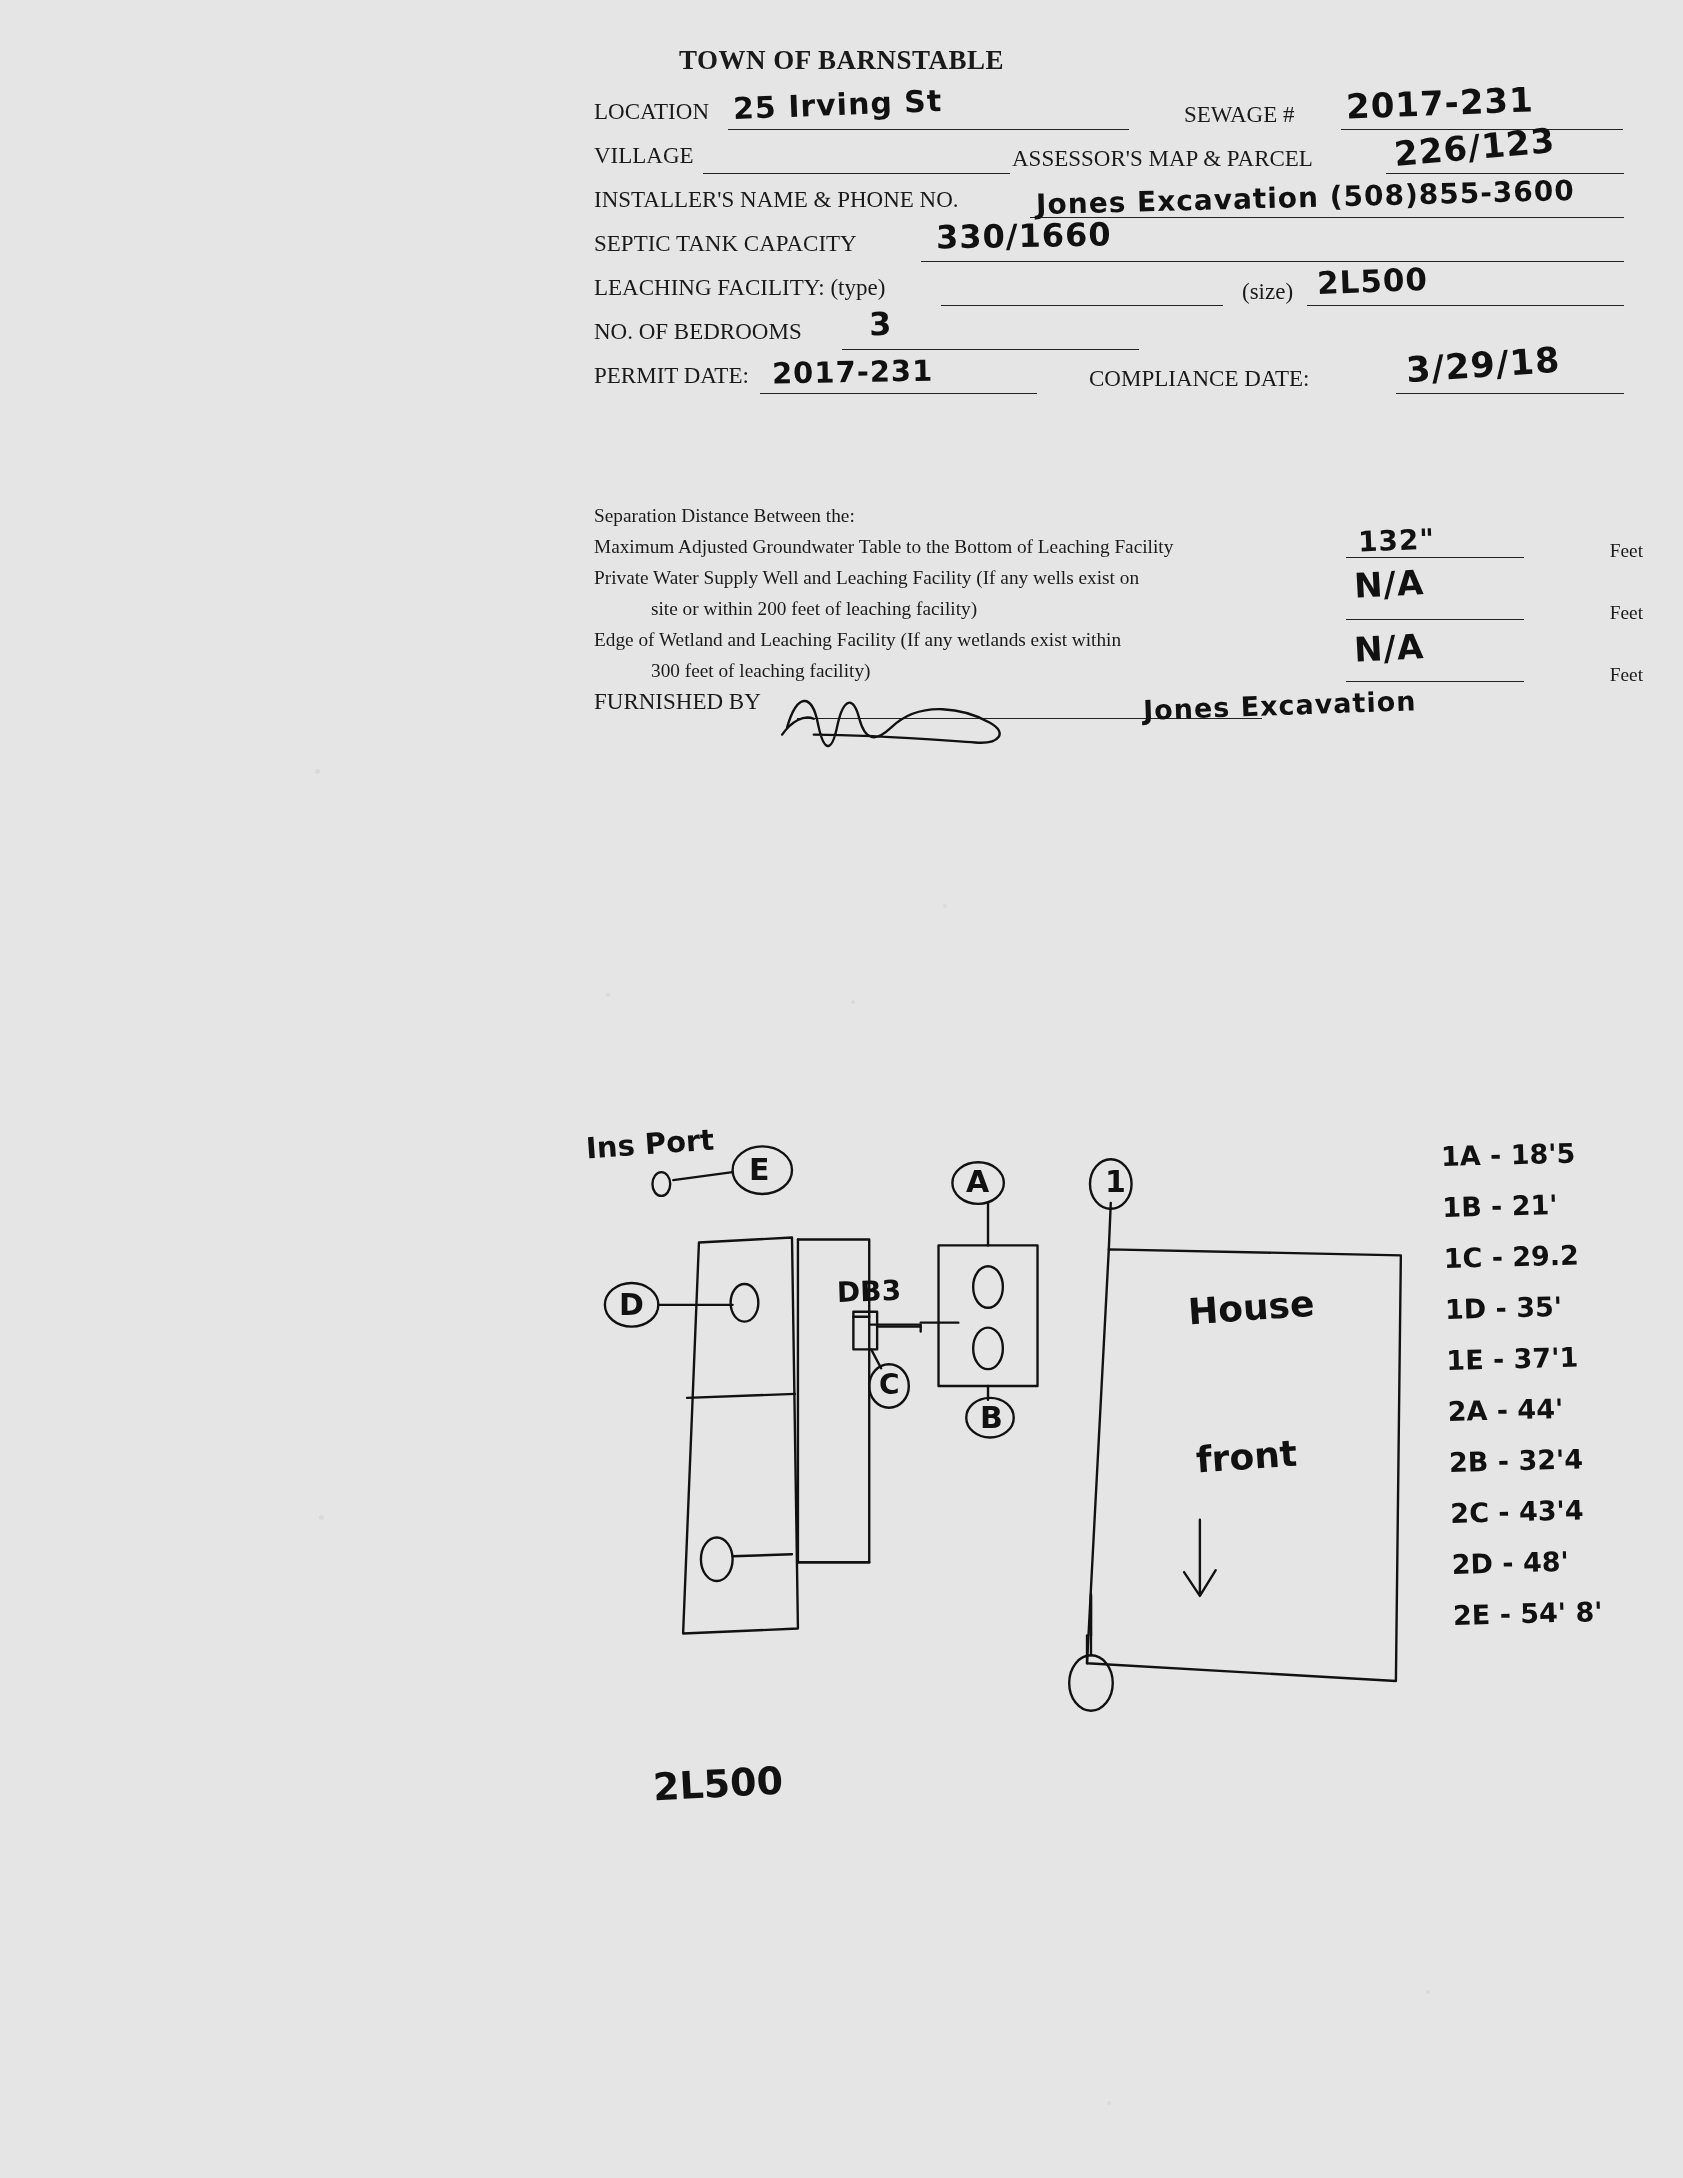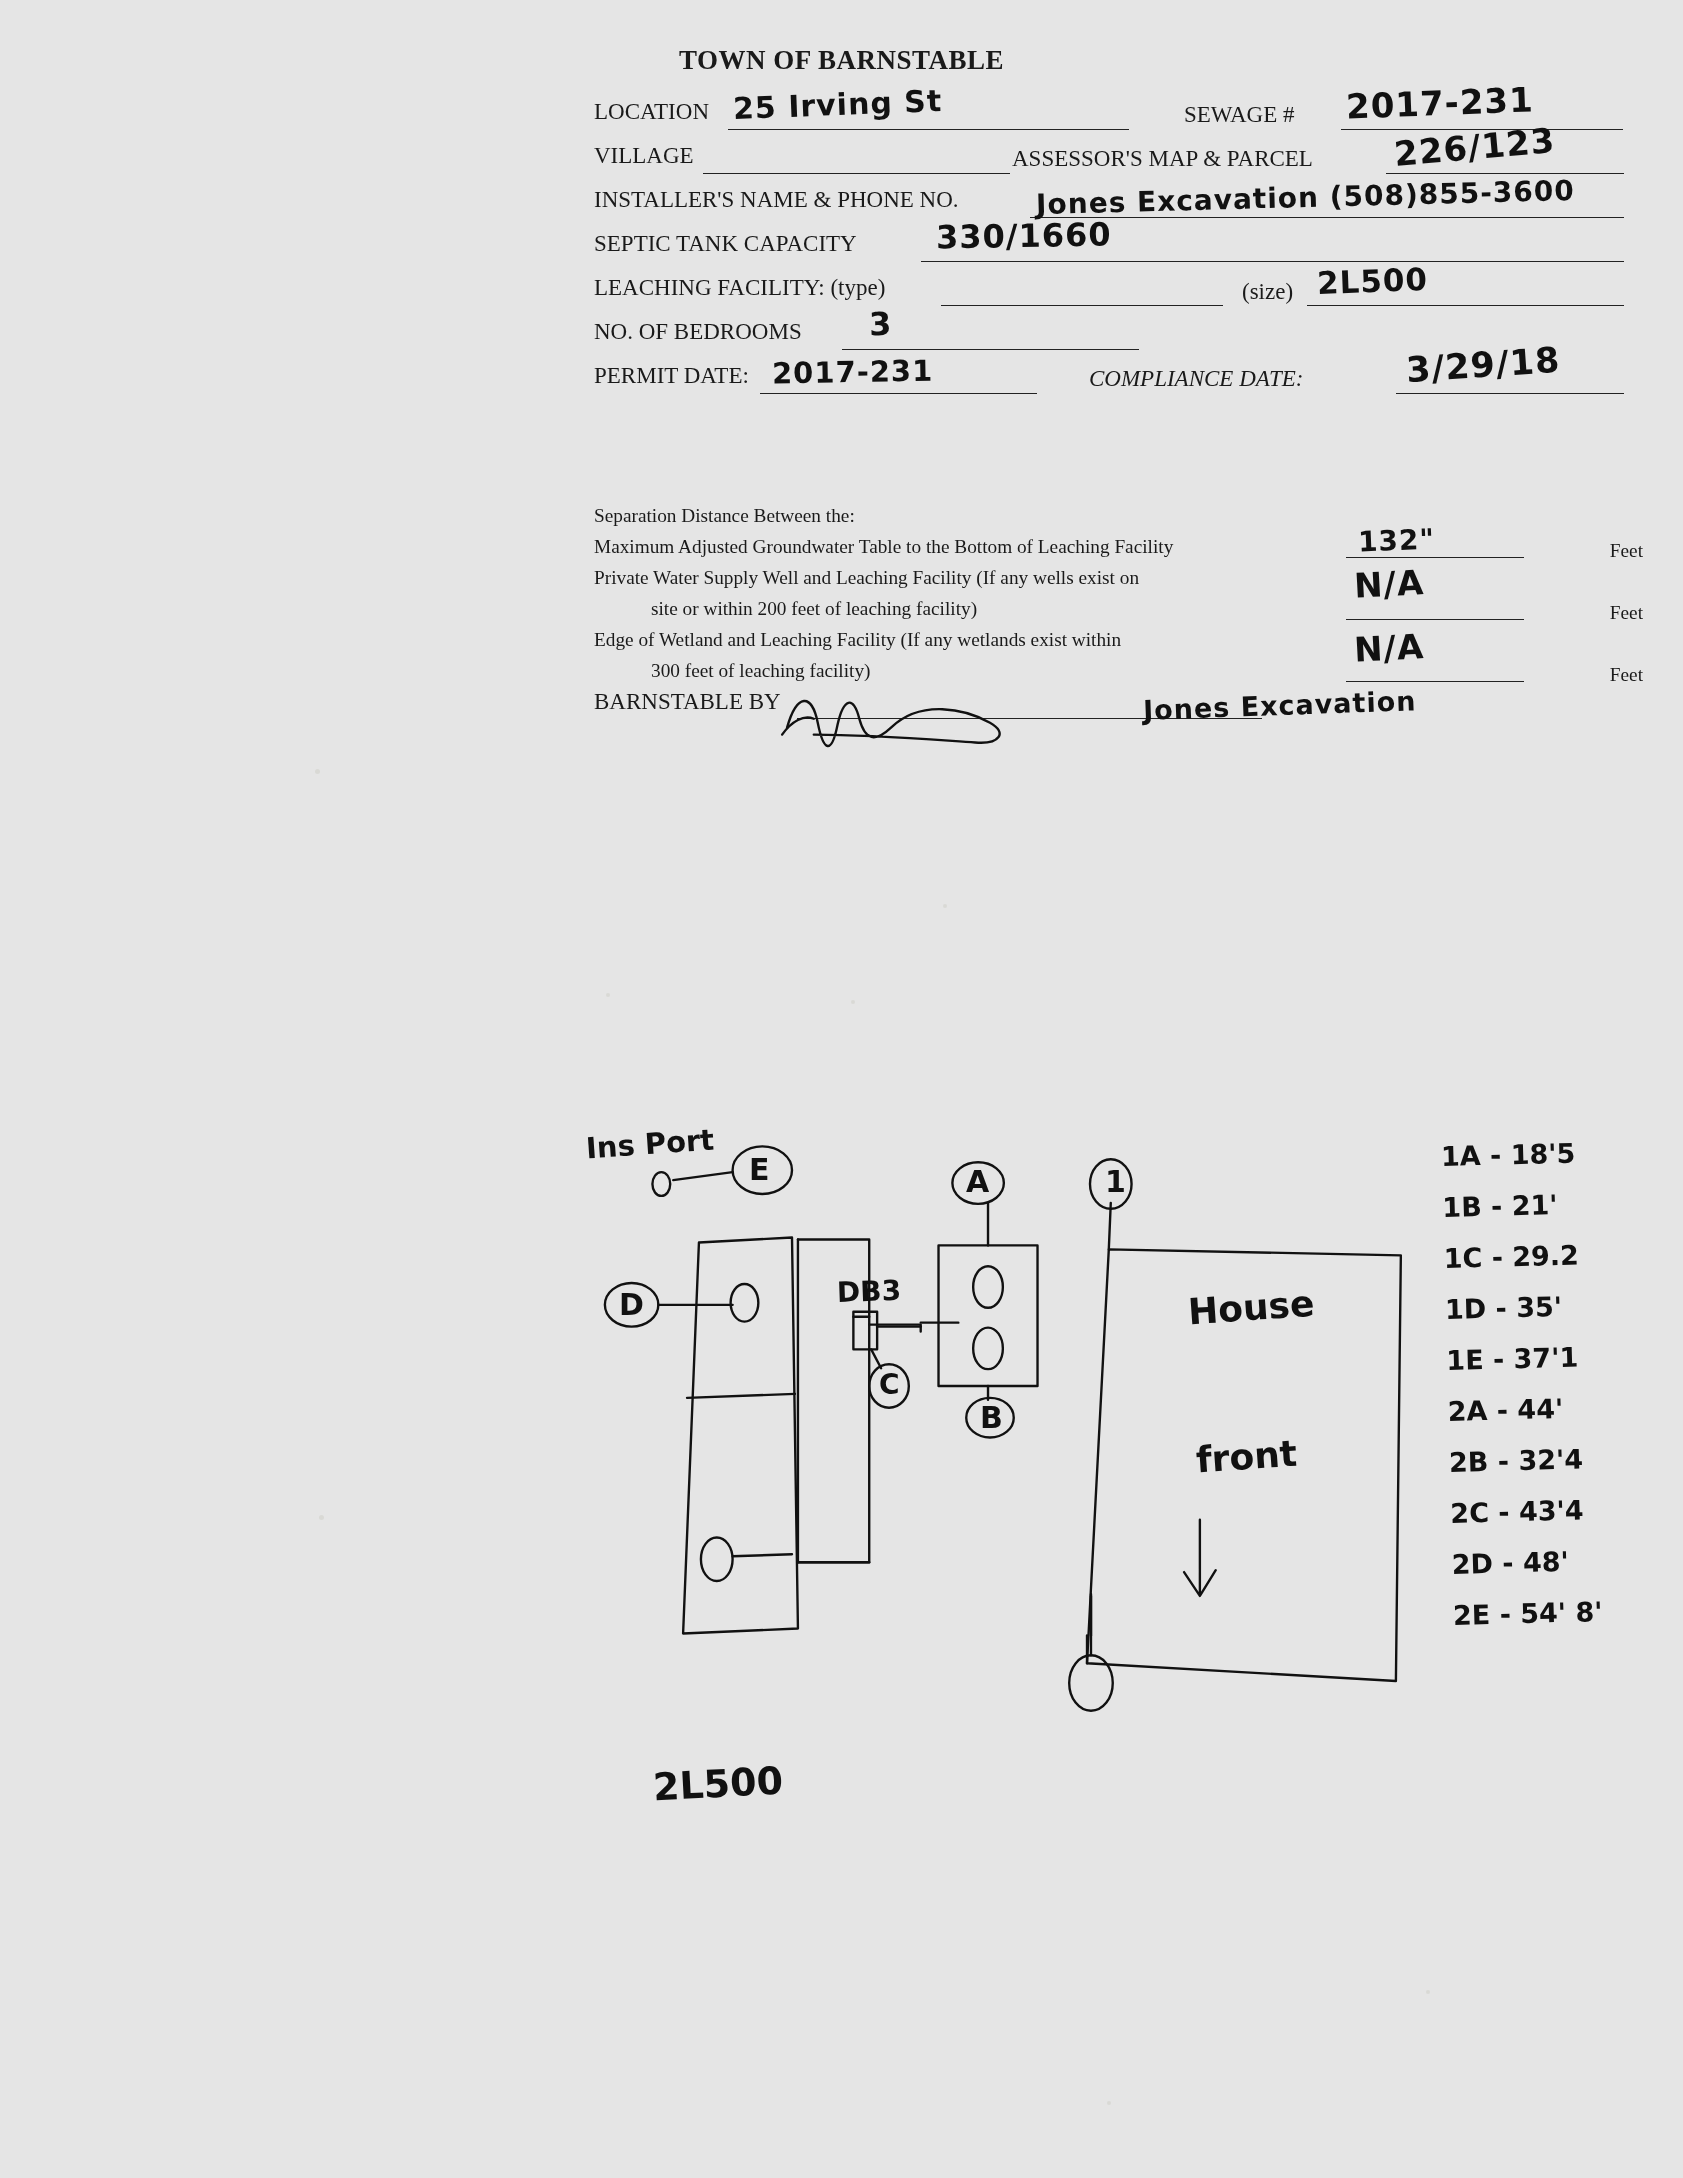--- a/index.html
+++ b/index.html
@@ -171,21 +171,21 @@
       <span class="lbl">NO. OF BEDROOMS</span>
       <span class="rule" style="left:248px;top:30px;width:297px;"></span>
       <span class="hw b" style="left:275px;top:-14px;font-size:32px;">3</span>
     </div>
 
 
     <div class="row">
       <span class="lbl">PERMIT DATE:</span>
       <span class="rule" style="left:166px;top:30px;width:277px;"></span>
       <span class="hw m" style="left:178px;top:-8px;font-size:29px;transform:rotate(-1deg);">2017-231</span>
-      <span class="lbl" style="position:absolute;left:495px;top:3px;font-style:italic;">COMPLIANCE DATE:</span>
+      <span class="lbl" style="position:absolute;left:495px;top:3px;">COMPLIANCE DATE:</span>
       <span class="rule" style="left:802px;top:30px;width:228px;"></span>
       <span class="hw b" style="left:812px;top:-18px;font-size:35px;transform:rotate(-4deg);">3/29/18</span>
     </div>
   </div>
 
   <div class="sepblock">
     <div class="line">Separation Distance Between the:</div>
 
     <div class="line">
       <span>Maximum Adjusted Groundwater Table to the Bottom of Leaching Facility</span>
@@ -208,21 +208,21 @@
       <span>Edge of Wetland and Leaching Facility (If any wetlands exist within</span>
     </div>
     <div class="line">
       <span style="margin-left:57px;">300 feet of leaching facility)</span>
       <span class="rule" style="left:752px;top:26px;width:178px;"></span>
       <span class="hw b" style="left:760px;top:-22px;font-size:34px;transform:rotate(-3deg);">N/A</span>
       <span class="feet" style="top:4px;">Feet</span>
     </div>
 
     <div class="line" style="height:51px;">
-      <span class="lbl" style="font-size:23px;">BARNSTABLE BY</span>
+      <span class="lbl" style="font-size:23px;">FURNISHED BY</span>
       <span class="rule" style="left:203px;top:32px;width:465px;"></span>
       <span class="hw m" style="left:549px;top:4px;font-size:27px;transform:rotate(-2deg);">Jones Excavation</span>
     </div>
   </div>
 
   <svg class="sketch" viewBox="0 0 1700 2200">
     <g stroke="#111" stroke-width="2.4" fill="none" stroke-linecap="round" stroke-linejoin="round">
 
       <path d="M795 735 C805 700, 820 700, 826 730 C832 760, 840 762, 846 732 C852 705, 862 702, 868 726 C874 748, 884 750, 900 735 C930 706, 975 716, 1000 730 C1018 740, 1010 752, 985 750 C940 747, 880 742, 822 742"></path>
       <path d="M790 742 C800 728, 812 722, 822 726"></path>

